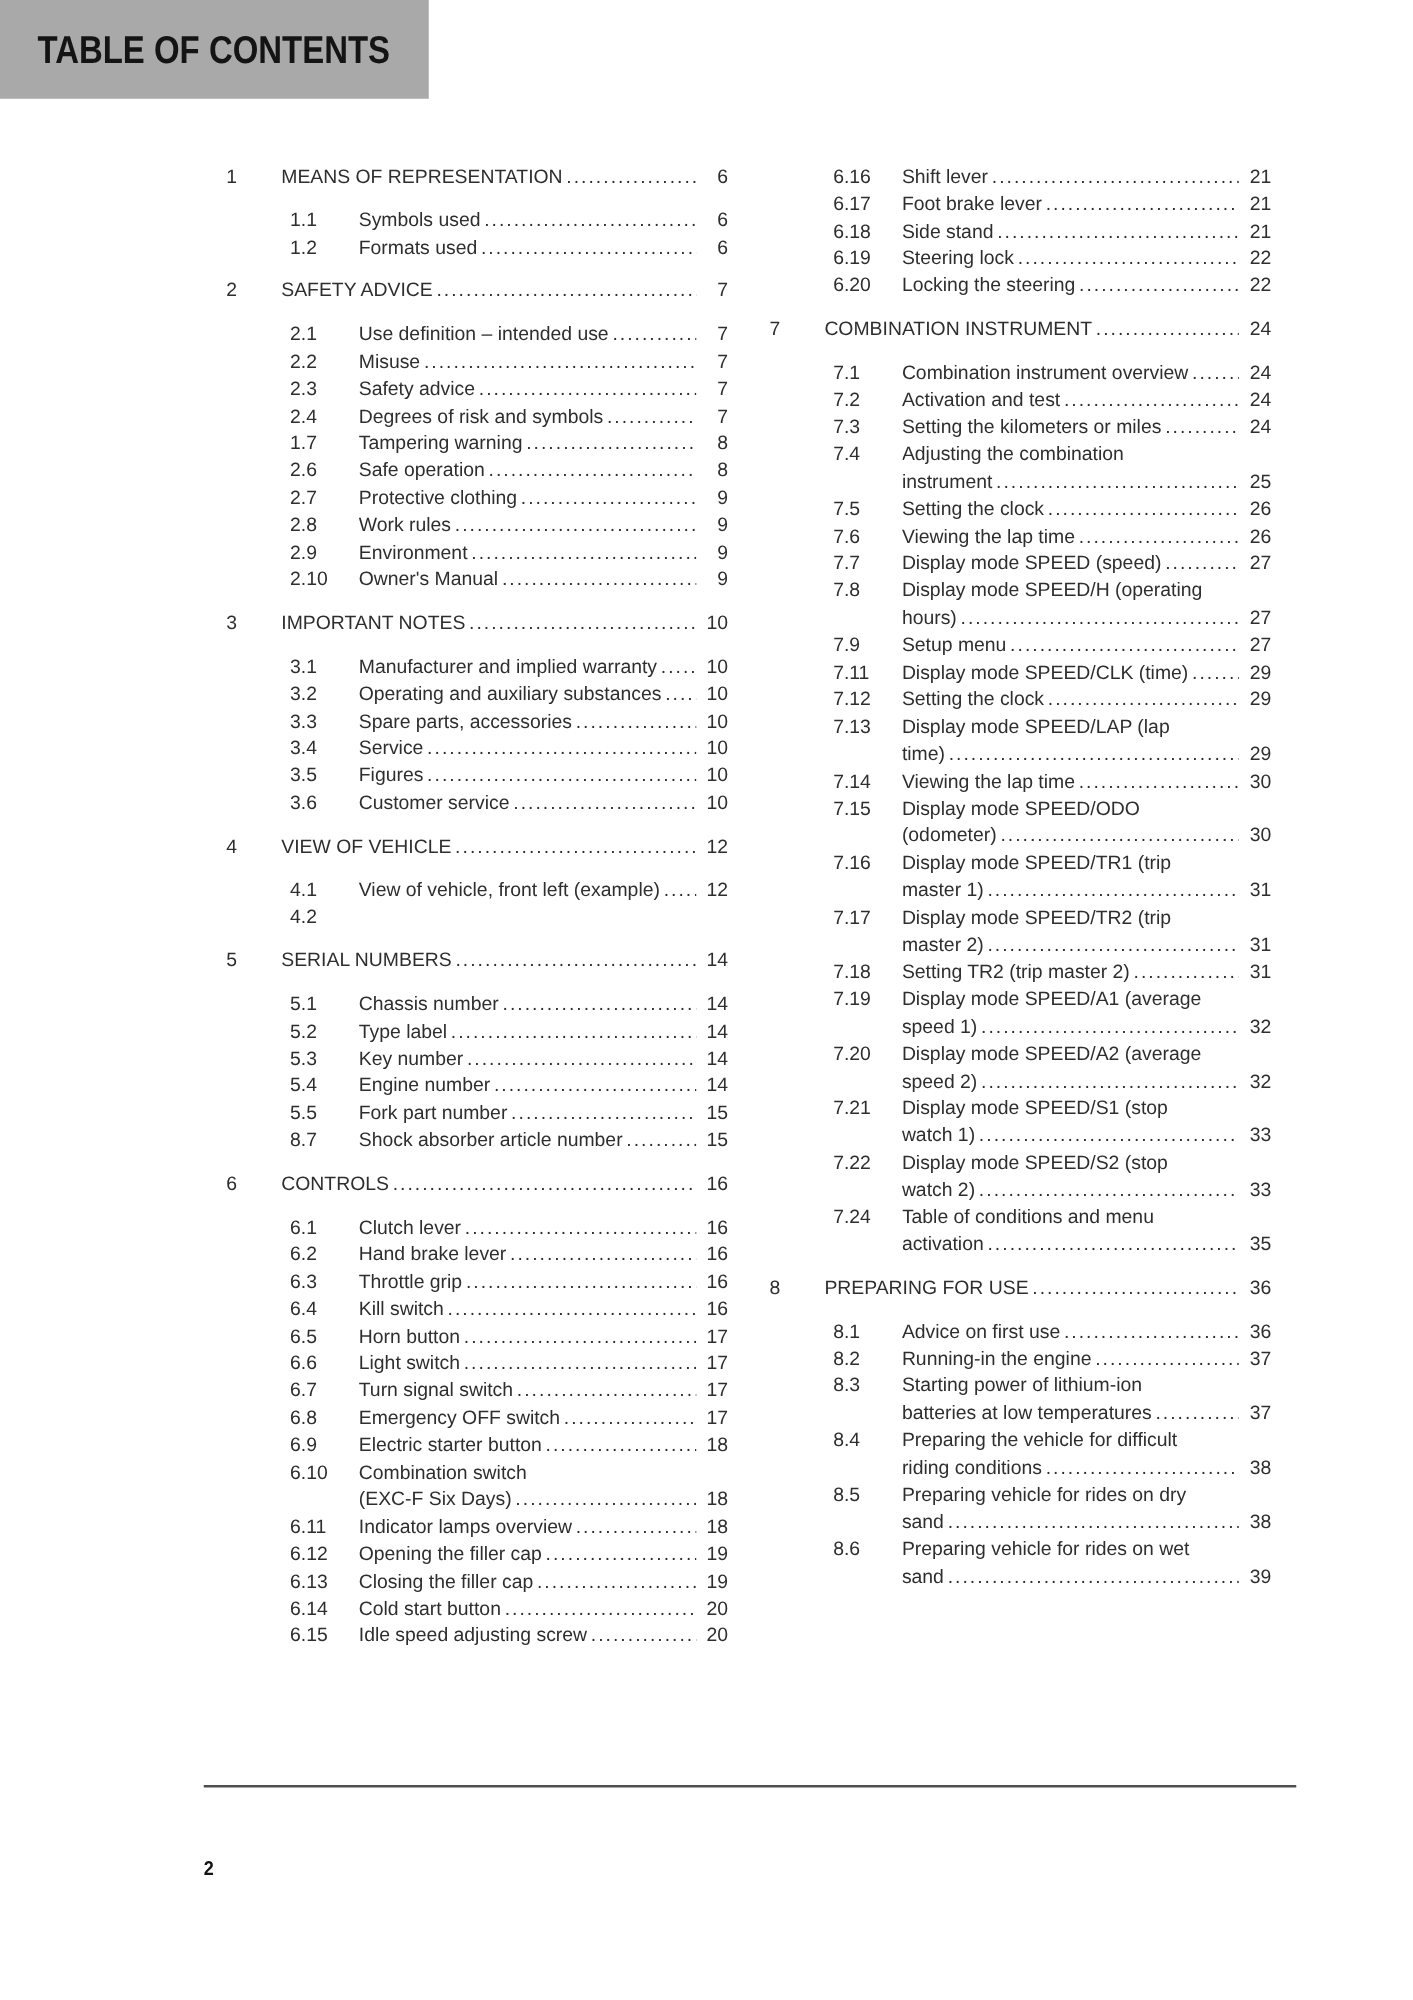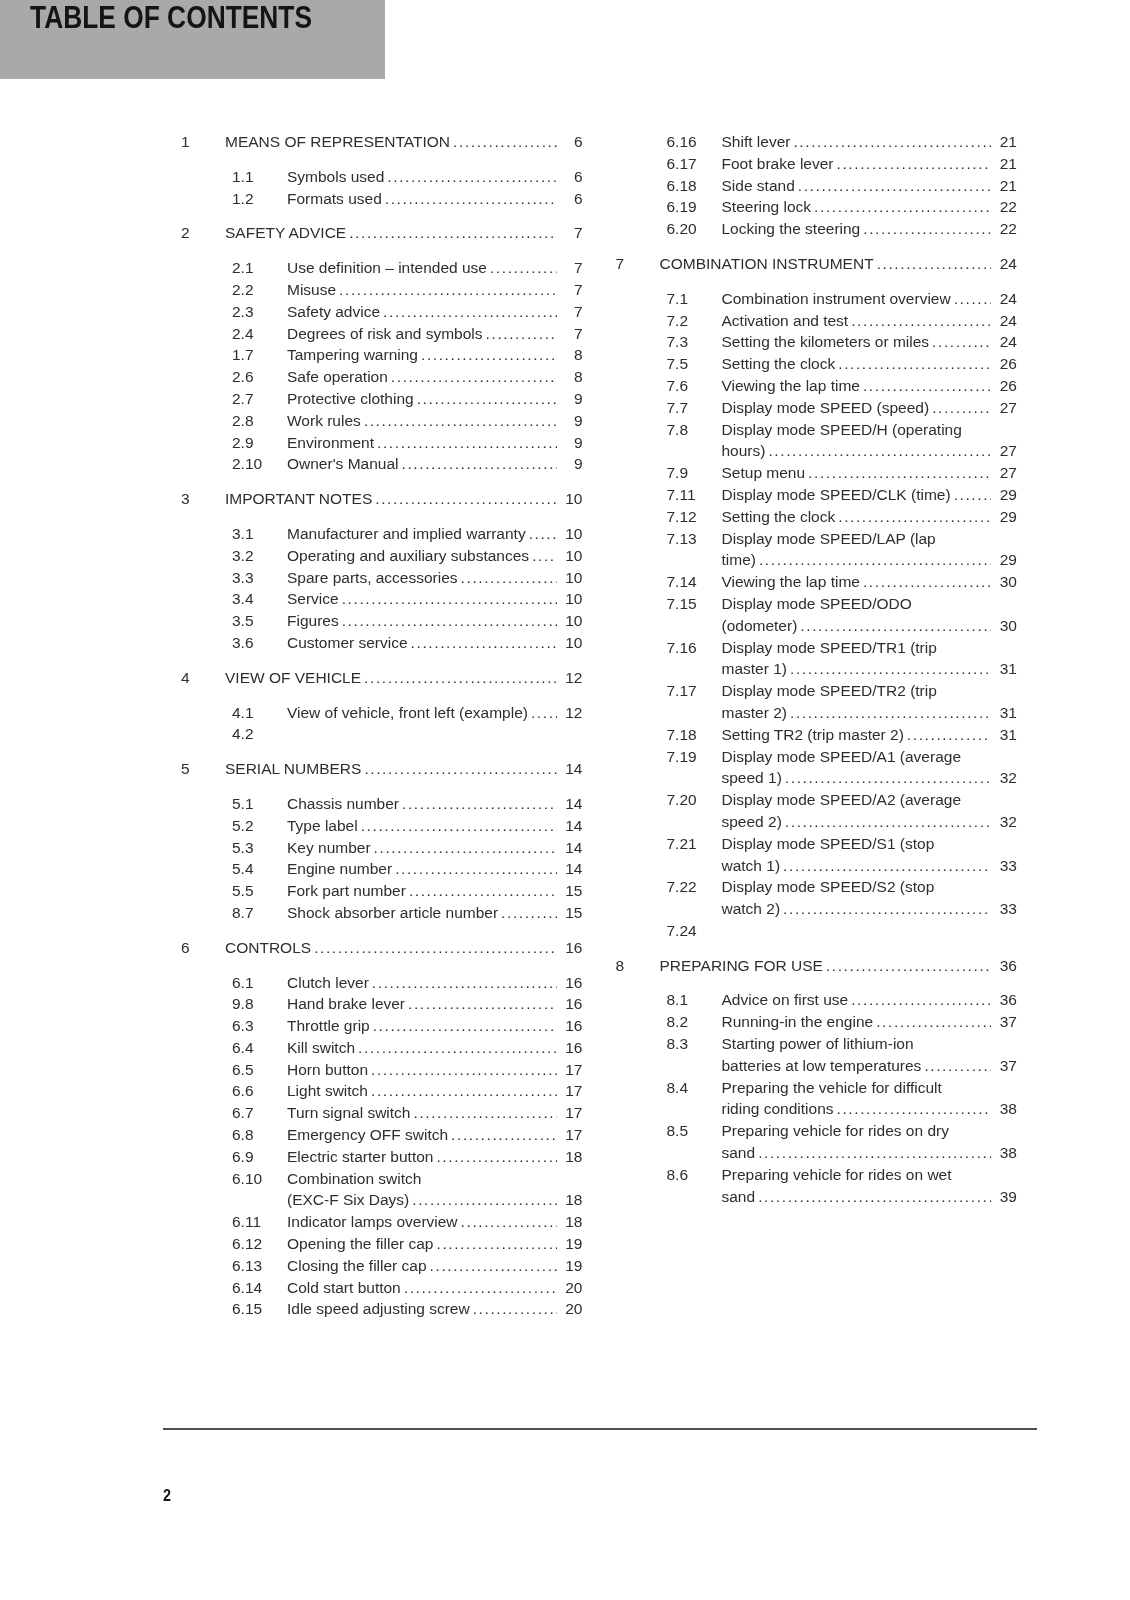--- a/index.html
+++ b/index.html
@@ -14,24 +14,25 @@
     font-family: "Liberation Sans", "DejaVu Sans", sans-serif;
     color: #2e2e2e;
     overflow: hidden;
   }
 
   
   .header-box {
     position: absolute;
     top: 0;
     left: 0;
-    width: 385px;
+    width: 343px;
     height: 79px;
     background: #a9a9a9;
     display: flex;
+    align-items: center;
   }
   .header-box .title {
     display: inline-block;
     margin-left: 30px;
     font-size: 31px;
     font-weight: bold;
     color: #141414;
     letter-spacing: 0px;
     transform: scaleX(0.85);
     transform-origin: left center;
@@ -453,21 +454,21 @@
         <span class="num">6.1</span>
         <div class="body">
           <div class="leader">
             <span class="txt">Clutch lever</span>
             <span class="dots"></span>
             <span class="pg">16</span>
           </div>
         </div>
       </div>
       <div class="row sub">
-        <span class="num">9.8</span>
+        <span class="num">6.2</span>
         <div class="body">
           <div class="leader">
             <span class="txt">Hand brake lever</span>
             <span class="dots"></span>
             <span class="pg">16</span>
           </div>
         </div>
       </div>
       <div class="row sub">
         <span class="num">6.3</span>
@@ -686,20 +687,31 @@
         <span class="num">7.3</span>
         <div class="body">
           <div class="leader">
             <span class="txt">Setting the kilometers or miles</span>
             <span class="dots"></span>
             <span class="pg">24</span>
           </div>
         </div>
       </div>
       <div class="row sub">
+        <span class="num">7.4</span>
+        <div class="body">
+          <div class="tline">Adjusting the combination</div>
+          <div class="leader">
+            <span class="txt">instrument</span>
+            <span class="dots"></span>
+            <span class="pg">25</span>
+          </div>
+        </div>
+      </div>
+      <div class="row sub">
         <span class="num">7.5</span>
         <div class="body">
           <div class="leader">
             <span class="txt">Setting the clock</span>
             <span class="dots"></span>
             <span class="pg">26</span>
           </div>
         </div>
       </div>
       <div class="row sub">
@@ -866,20 +878,28 @@
           <div class="tline">Display mode SPEED/S2 (stop</div>
           <div class="leader">
             <span class="txt">watch 2)</span>
             <span class="dots"></span>
             <span class="pg">33</span>
           </div>
         </div>
       </div>
       <div class="row sub">
         <span class="num">7.24</span>
+        <div class="body">
+          <div class="tline">Table of conditions and menu</div>
+          <div class="leader">
+            <span class="txt">activation</span>
+            <span class="dots"></span>
+            <span class="pg">35</span>
+          </div>
+        </div>
       </div>
       <div class="row section">
         <span class="num">8</span>
         <div class="body">
           <div class="leader">
             <span class="txt">PREPARING FOR USE</span>
             <span class="dots"></span>
             <span class="pg">36</span>
           </div>
         </div>

